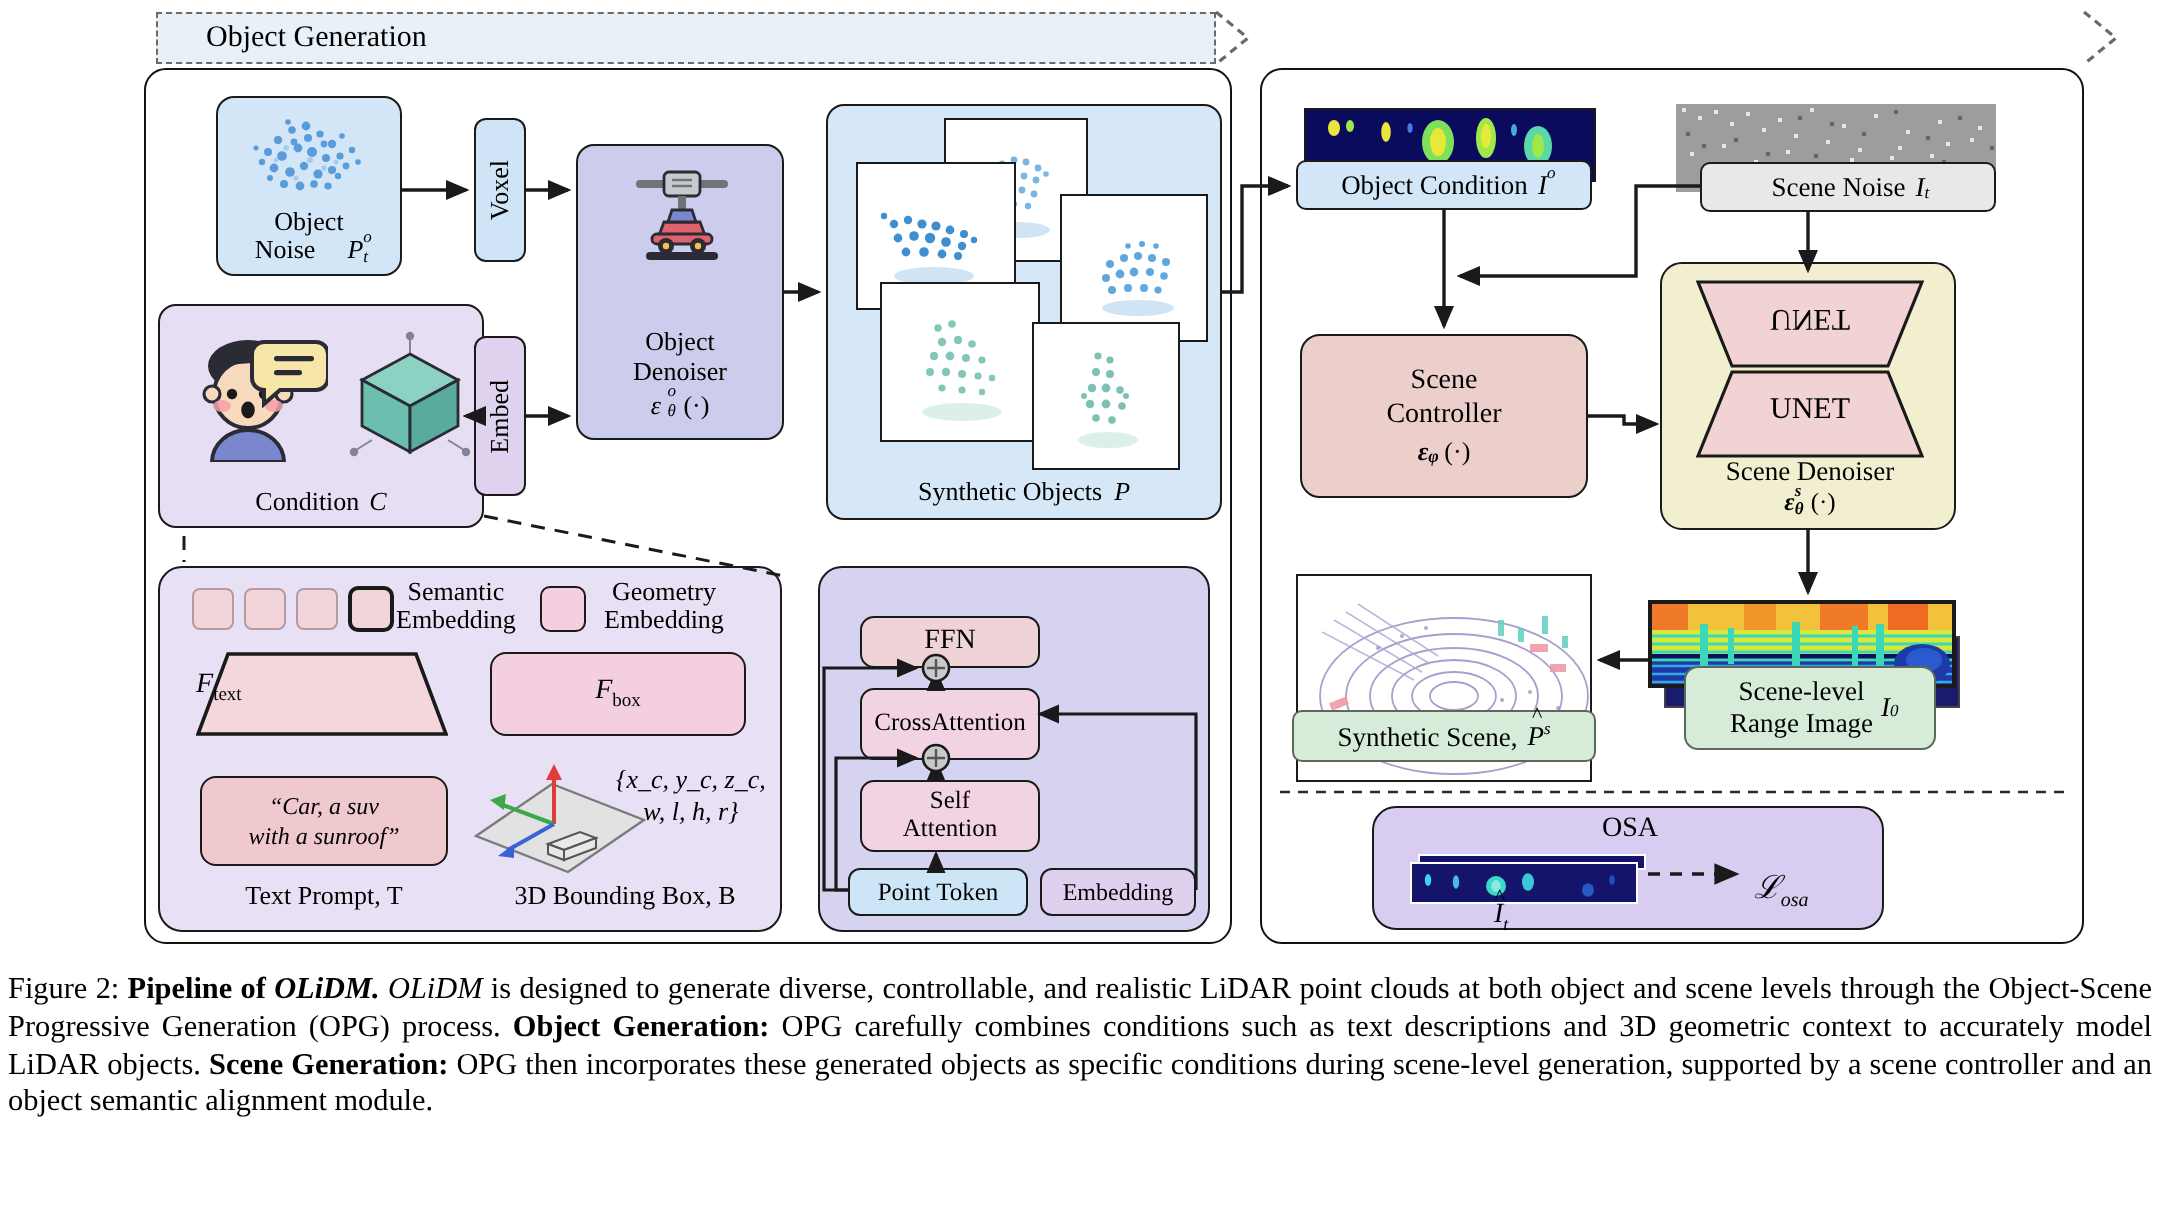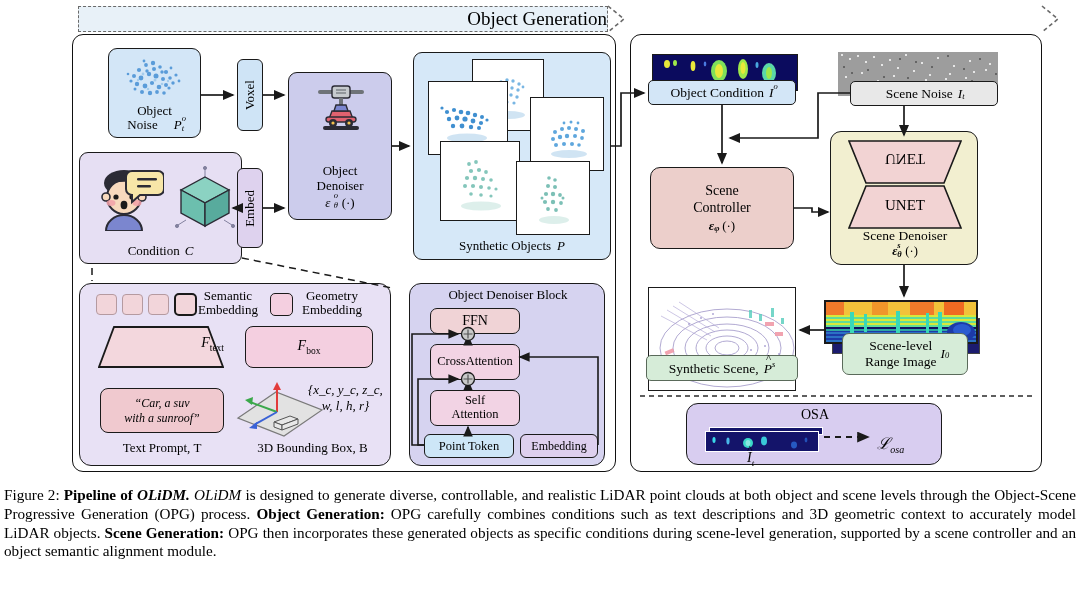--- a/index.html
+++ b/index.html
@@ -11,22 +11,22 @@
 
   .abs{position:absolute;box-sizing:border-box;}
   .box{border:1.6px solid #1a1a1a;border-radius:9px;display:flex;
        align-items:center;justify-content:center;text-align:center;
        box-sizing:border-box;}
   .sq{border:1.6px solid #1a1a1a;box-sizing:border-box;}
   .lbl{font-size:13px;line-height:1.12;}
 
   
   .banner{position:absolute;height:26px;border:1.6px dashed #6a6a6a;
-          display:flex;align-items:center;justify-content:flex-end;
-          font-size:19px;box-sizing:border-box;}
+          display:flex;align-items:center;justify-content:flex-start;
+          font-size:15px;box-sizing:border-box;padding-left:24px;}
   .banner .bt{position:relative;z-index:3;}
 
   
   .panel{position:absolute;border:1.7px solid #111;border-radius:11px;
          box-sizing:border-box;background:#fff;}
 
   .cap{position:absolute;left:4px;top:486px;width:1072px;
        font-size:15.2px;line-height:1.235;text-align:justify;}
   .cap b{font-weight:bold;}
   .cap i{font-style:italic;}
@@ -339,21 +339,21 @@
     <div class="sq abs" style="left:190px;top:9px;width:23px;height:23px;background:#f4cfe0;border:1.6px solid #1a1a1a;border-radius:5px;"></div>
     <div class="abs lbl" style="left:222px;top:5px;line-height:1.1;">
       <div>Geometry</div>
       <div>Embedding</div>
     </div>
 
     <div class="abs" style="left:18px;top:42px;width:126px;height:42px;">
       <svg viewBox="0 0 126 42" width="126" height="42" preserveAspectRatio="none">
         <polygon points="16,1 110,1 125,41 1,41" fill="#f3d7dd" stroke="#1a1a1a" stroke-width="1.8"></polygon>
       </svg>
-      <div class="abs" style="left:0;top:9px;width:126px;text-align:right;font-size:14px;">
+      <div class="abs" style="left:0;top:9px;width:126px;text-align:left;font-size:14px;">
         <span style="font-style:italic;">F</span><span style="font-size:9.5px;vertical-align:sub;">text</span>
       </div>
     </div>
 
     <div class="box abs" style="left:165px;top:42px;width:128px;height:42px;background:#f4cfe0;border-radius:8px;font-size:14px;">
       <span><span style="font-style:italic;">F</span><span style="font-size:9.5px;vertical-align:sub;">box</span></span>
     </div>
 
     <div class="box abs" style="left:20px;top:104px;width:124px;height:45px;background:#f0c9cf;border-radius:8px;flex-direction:column;font-size:12px;font-style:italic;line-height:1.25;">
       <div>“Car, a suv</div>
@@ -382,23 +382,20 @@
     <div class="abs" style="left:228px;top:98px;font-size:13px;font-style:italic;line-height:1.25;">
       <div>{x_c, y_c, z_c,</div>
       <div>w, l, h, r}</div>
     </div>
     <div class="abs lbl" style="left:160px;top:157px;width:145px;text-align:center;">
       <span>3D Bounding Box, B</span>
     </div>
   </div>
 
   <div class="box abs" style="left:409px;top:283px;width:196px;height:183px;background:#d6d3f0;border-radius:12px;display:block;">
-    <div class="abs lbl" style="left:0;top:4px;width:196px;text-align:center;">
-      <span>Object Denoiser Block</span>
-    </div>
     <div class="box abs" style="left:20px;top:24px;width:90px;height:26px;background:#f0d3d6;border-radius:7px;font-size:14px;">
       <span>FFN</span>
     </div>
     <div class="box abs" style="left:20px;top:60px;width:90px;height:36px;background:#f2d3e4;border-radius:7px;flex-direction:row;font-size:12.5px;line-height:1.1;">
       <div>Cross</div>
       <div>Attention</div>
     </div>
     <div class="box abs" style="left:20px;top:106px;width:90px;height:36px;background:#f2d3e4;border-radius:7px;flex-direction:column;font-size:12.5px;line-height:1.1;">
       <div>Self</div>
       <div>Attention</div>

